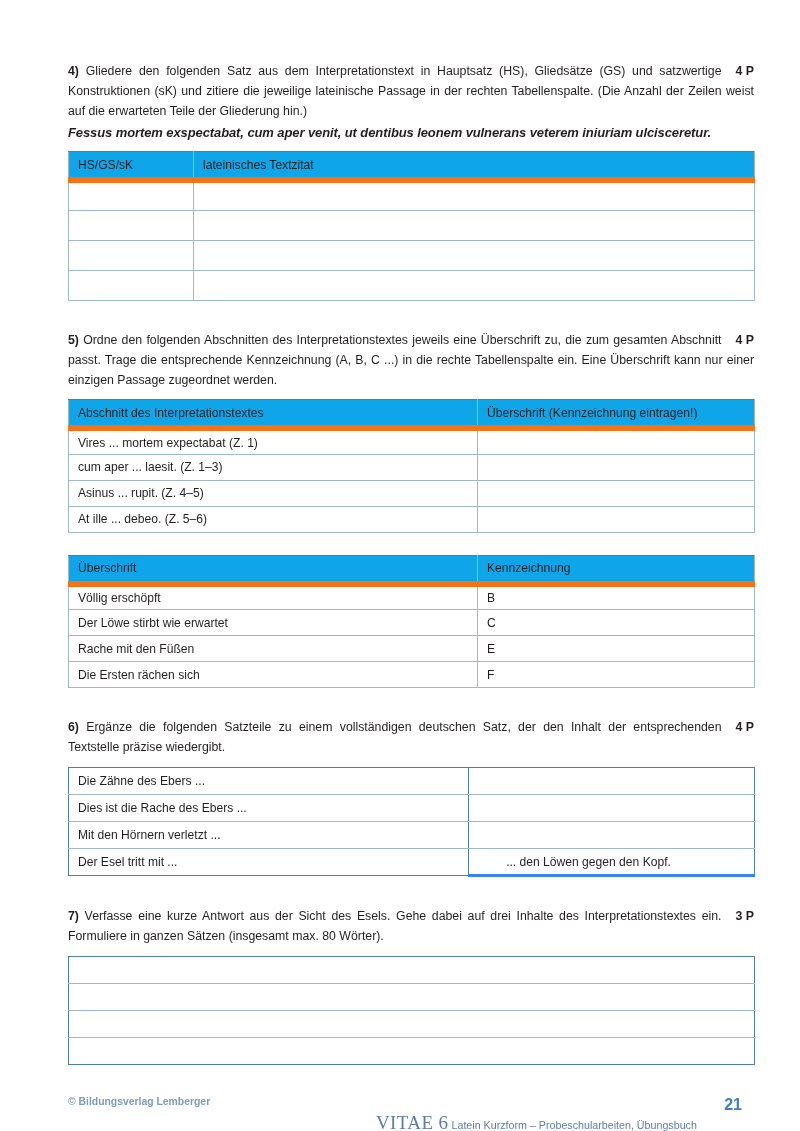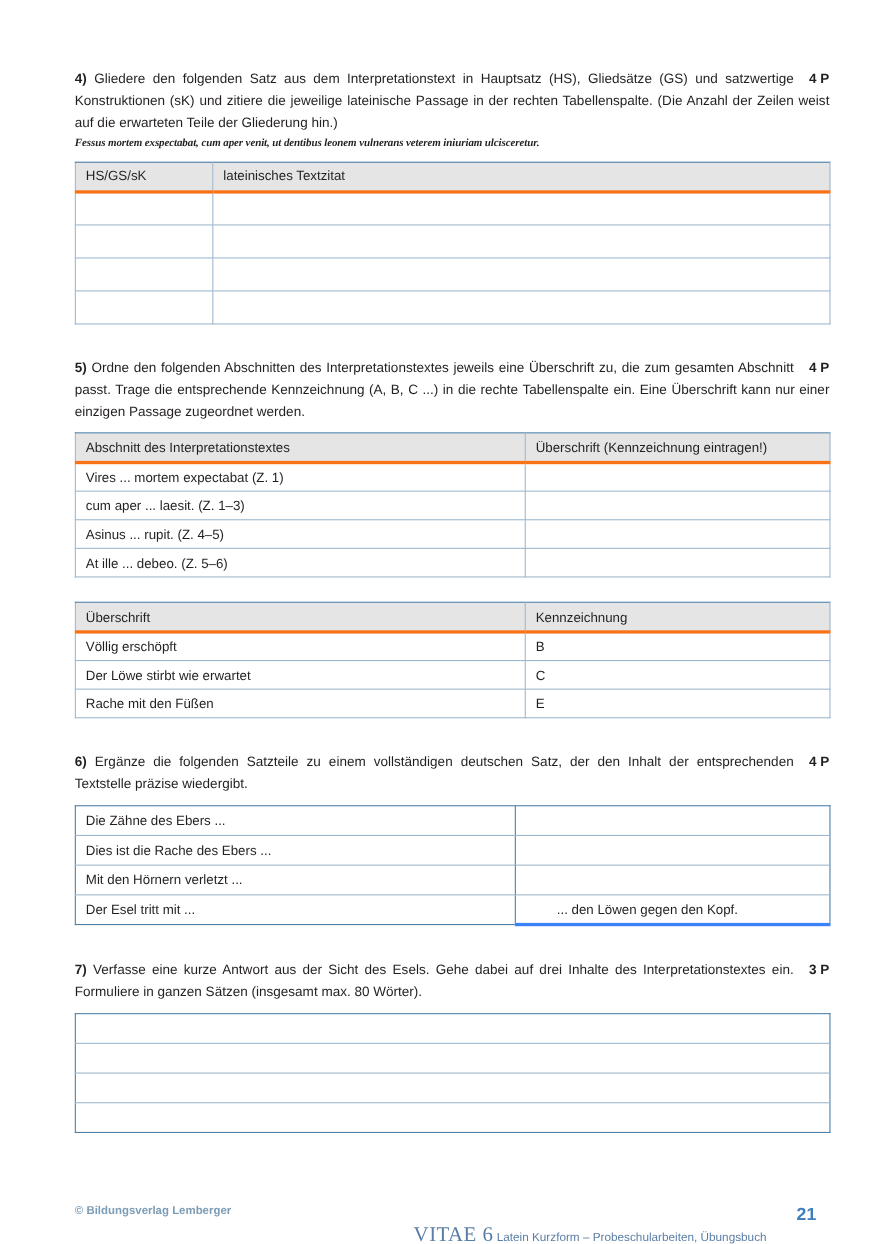--- a/index.html
+++ b/index.html
@@ -42,46 +42,45 @@
   }
   .points {
     font-weight: bold;
     font-size: 12.3px;
     float: right;
     margin-left: 14px;
   }
   .latin-line {
     font-weight: bold;
     font-style: italic;
-    font-size: 10px;
+    font-size: 13px;
     line-height: 1.5;
     margin-top: 1px;
     letter-spacing: -0.1px;
-    font-family: Liberation Serif, serif;
   }
 
   
   table.sheet {
     width: 686px;
     border-collapse: collapse;
     table-layout: fixed;
     font-size: 12.1px;
     color: #231f20;
   }
   table.sheet td, table.sheet th {
     border: 1px solid #9fb8cd;
     padding: 0;
     vertical-align: middle;
     font-weight: normal;
     text-align: left;
   }
   table.sheet th {
-    background: #e5e5e5;
+    background: #0ea5e9;
     border-top: 1px solid #4f81a8;
-    border-bottom: 3px solid #f97316;
+    border-bottom: 6px solid #f97316;
     height: 25px;
   }
   table.sheet .cellpad {
     padding: 0 9px;
     display: block;
   }
   table.sheet th .cellpad {
     padding: 0 9px;
   }
   .vdiv {
@@ -305,20 +304,28 @@
             </td>
         </tr>
         <tr class="r-data">
           <td class="rowline">
               <span class="cellpad">Rache mit den Füßen</span>
             </td>
           <td class="rowline vdiv center">
               <span class="cellpad">E</span>
             </td>
         </tr>
+        <tr class="r-data">
+          <td class="rowline">
+              <span class="cellpad">Die Ersten rächen sich</span>
+            </td>
+          <td class="rowline vdiv center">
+              <span class="cellpad">F</span>
+            </td>
+        </tr>
       </tbody>
     </table>
 
     <div class="gap-xl"></div>
 
     <div class="task task-with-points">
       <span class="points">4 P</span>
       <span class="num">6)</span>
       <span>Ergänze die folgenden Satzteile zu einem vollständigen deutschen Satz, der den Inhalt der entsprechenden Textstelle präzise wiedergibt.</span>
     </div>

